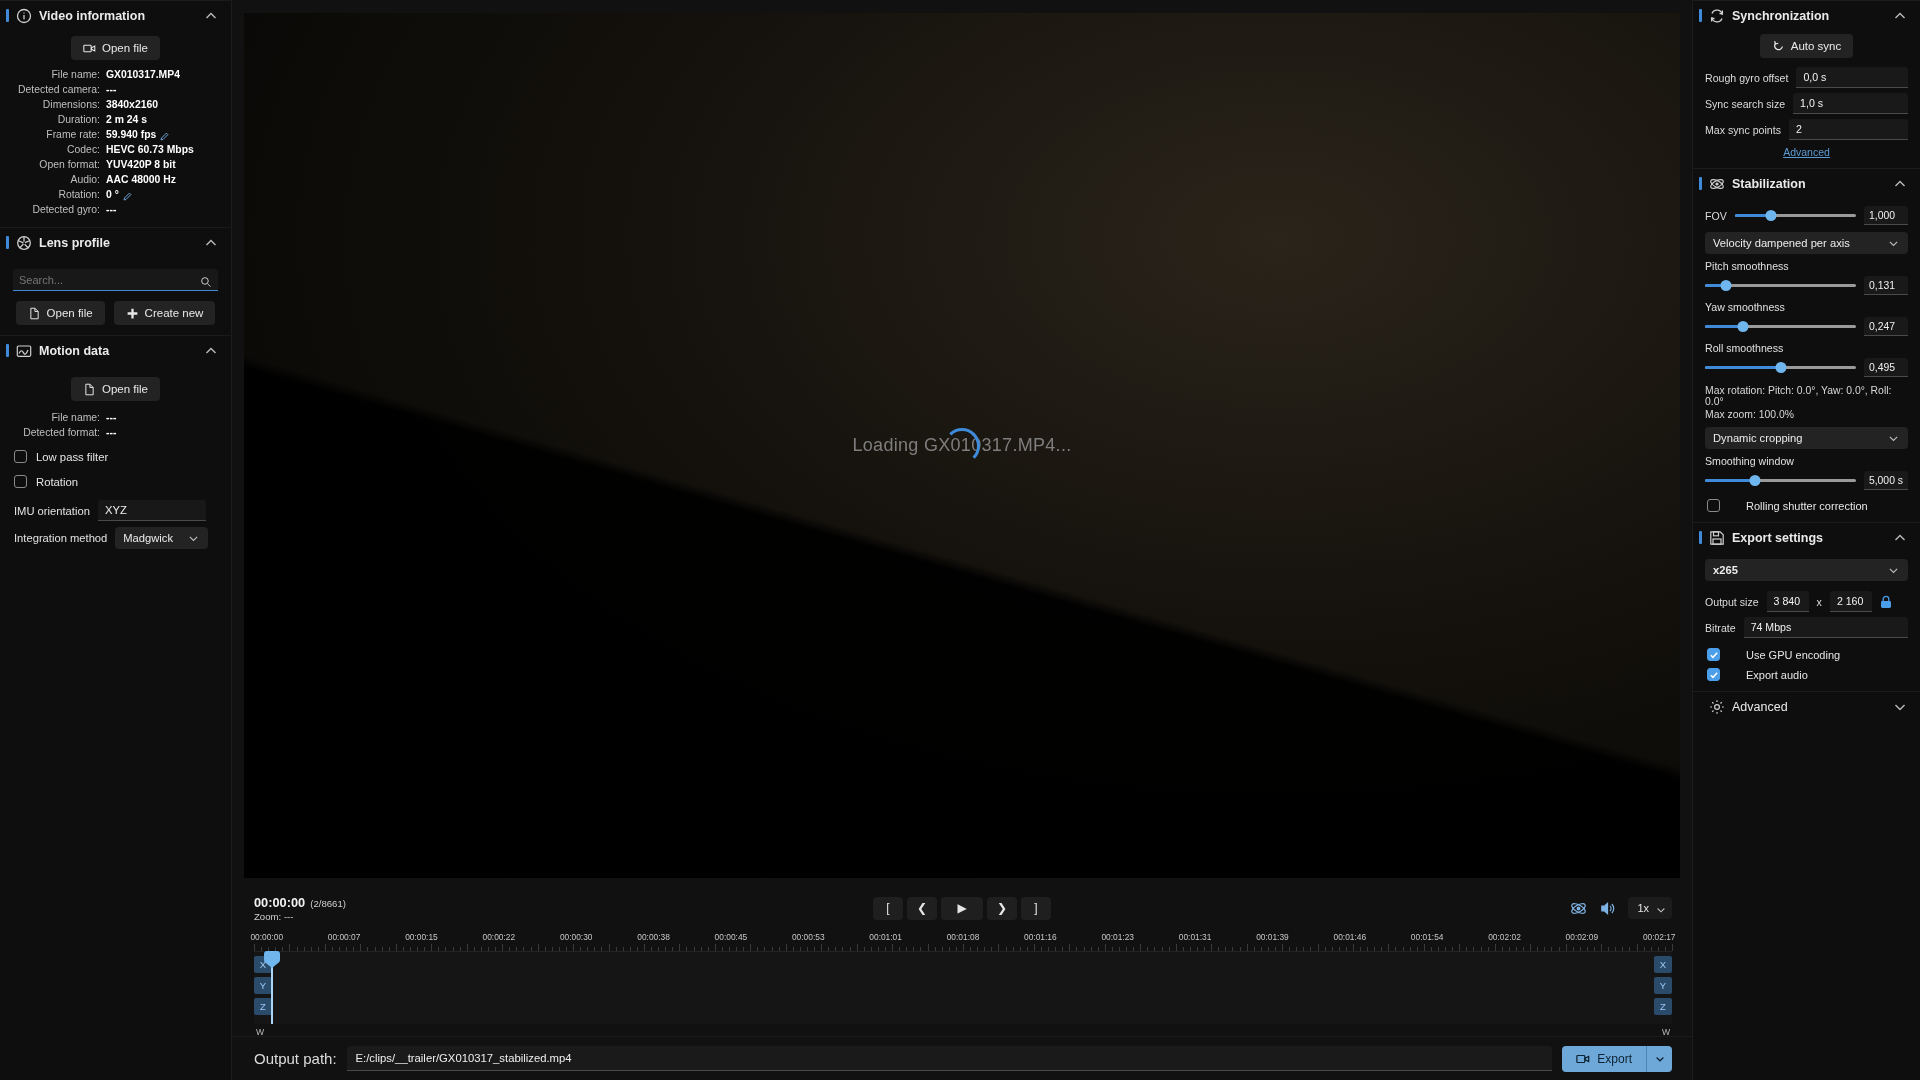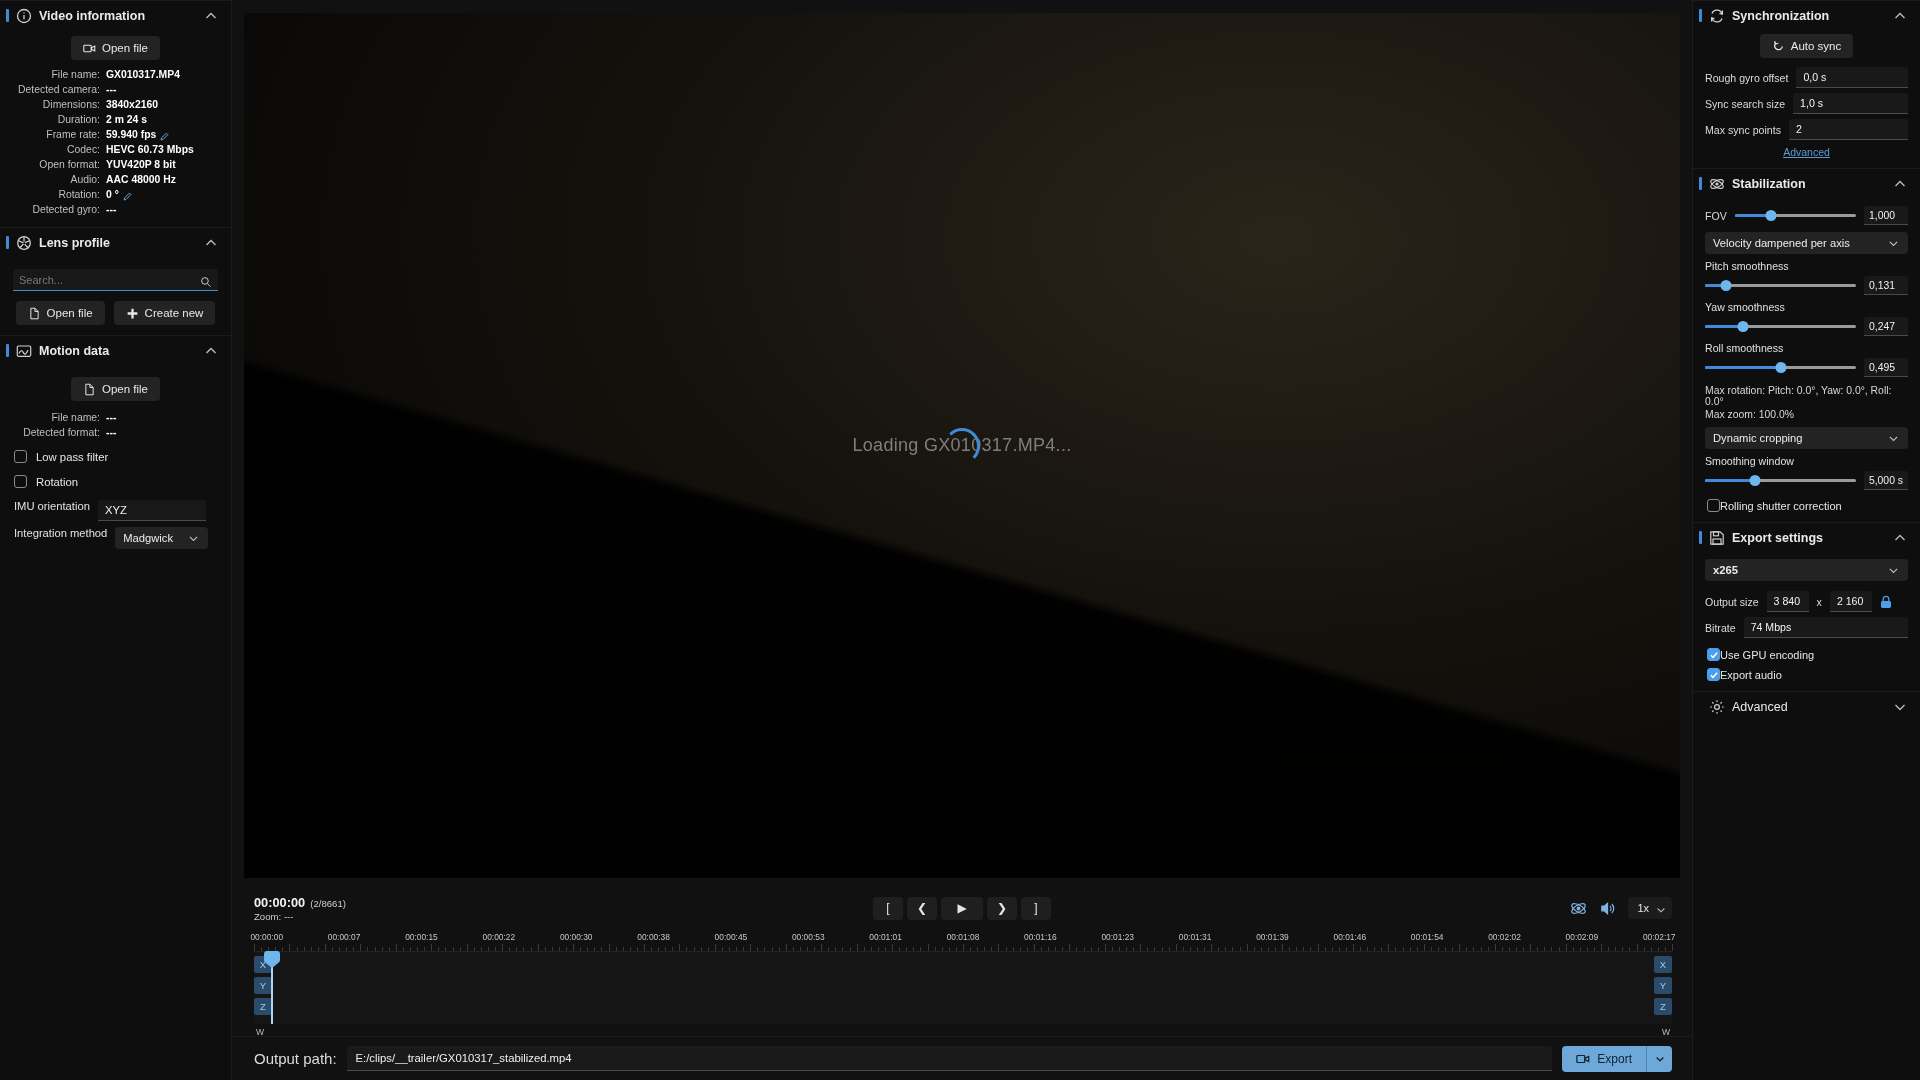--- a/index.html
+++ b/index.html
@@ -75,21 +75,21 @@
   .btn-row { display: flex; gap: 9px; justify-content: center; padding-top: 10px; }
 
   .chk-row { display: flex; align-items: center; gap: 9px; padding: 6px 0 6px 14px; font-size: 11.3px; color: #e4e4e4; }
   .chk {
     width: 13px; height: 13px; border: 1.4px solid #8a8a8a; border-radius: 3px;
     flex: 0 0 13px; background: transparent;
   }
   .chk.on { background: #4a9eea; border-color: #4a9eea; display: flex; align-items: center; justify-content: center; }
   .chk.on svg { width: 10px; height: 10px; color: #ffffff; }
 
-  .field-row { display: flex; gap: 8px; padding: 6px 14px 0 14px; }
+  .field-row { display: flex; align-items: center; gap: 8px; padding: 6px 14px 0 14px; }
   .field-row .lbl { font-size: 11.2px; color: #e2e2e2; }
   .txt-input {
     background: #181818; border: none; border-bottom: 1px solid #4a4a4a; border-radius: 3px 3px 0 0;
     height: 21px; color: #f0f0f0; font-size: 11.3px; padding: 0 7px; outline: none;
     font-family: "Liberation Sans", sans-serif;
   }
   .select {
     background: #232323; border: none; border-radius: 4px; height: 22px;
     display: flex; align-items: center; padding: 0 8px; color: #ececec; font-size: 11.2px;
     cursor: pointer; justify-content: space-between;
@@ -195,21 +195,21 @@
   .slider { position: relative; flex: 1 1 auto; height: 14px; display: flex; align-items: center; cursor: pointer;}
   .slider .rail { position: absolute; left: 0; right: 0; height: 3px; background: #9a9a9a; border-radius: 2px; }
   .slider .fill { position: absolute; left: 0; height: 3px; background: #3f8ad9; border-radius: 2px; }
   .slider .knob { position: absolute; width: 11px; height: 11px; border-radius: 50%; background: #6fb6ef; transform: translateX(-50%); }
   .num-box {
     background: #191919; border-bottom: 1px solid #4a4a4a; border-radius: 3px 3px 0 0; height: 19px;
     min-width: 44px; display: flex; align-items: center; padding: 0 5px; font-size: 10.4px; color: #f0f0f0;
   }
   .rp-sub { font-size: 10.4px; color: #d8d8d8; padding: 2px 12px 0 12px; }
   .rp-select-wrap { padding: 7px 12px 0 12px; }
-  .rp-chk { display: flex; align-items: center; gap: 0; padding: 7px 0 0 14px; font-size: 11px; color: #e6e6e6; }
+  .rp-chk { display: flex; align-items: center; gap: 26px; padding: 7px 0 0 14px; font-size: 11px; color: #e6e6e6; }
   .lock-ic { width: 12px; height: 14px; color: #4a9eea; }
   .small-lbl { font-size: 10.6px; color: #e0e0e0; padding: 6px 12px 0 12px; }
 </style>
 </head>
 <body>
 
 <div id="app">
 
 
   <div class="body-row">

